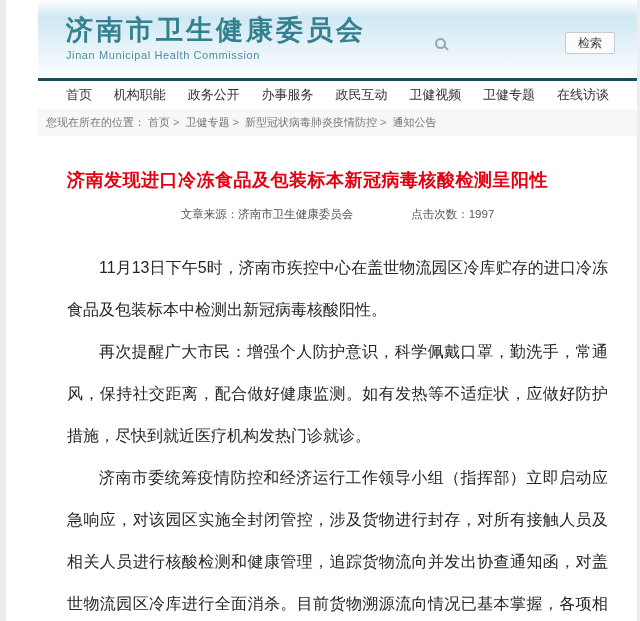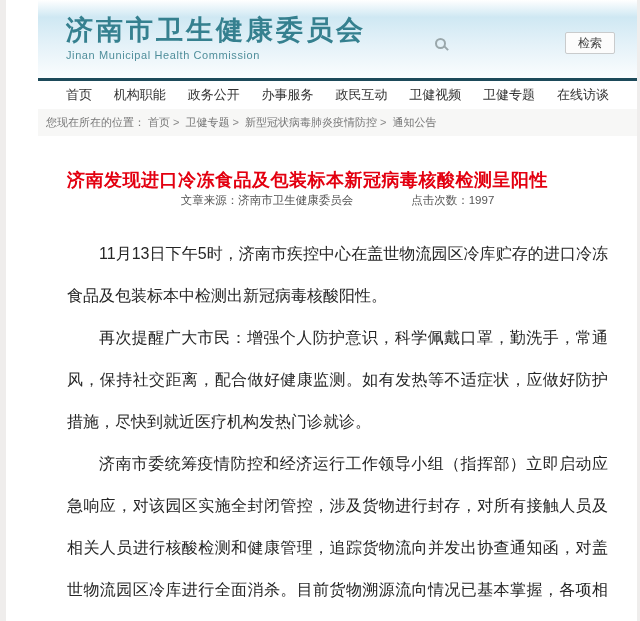--- a/index.html
+++ b/index.html
@@ -116,21 +116,21 @@
   .article { padding: 0 29px; }
   .article-title {
     margin-top: 32px;
     text-align: left;
     font-size: 18px;
     font-weight: bold;
     color: #e30010;
     letter-spacing: 0.5px;
   }
   .article-meta {
-    margin-top: 1px;
+    margin-top: 15px;
     display: flex;
     justify-content: center;
     gap: 58px;
     font-size: 11.5px;
     color: #555;
     white-space: nowrap;
   }
   .article-body {
     margin-top: 25px;
     font-size: 16px;

